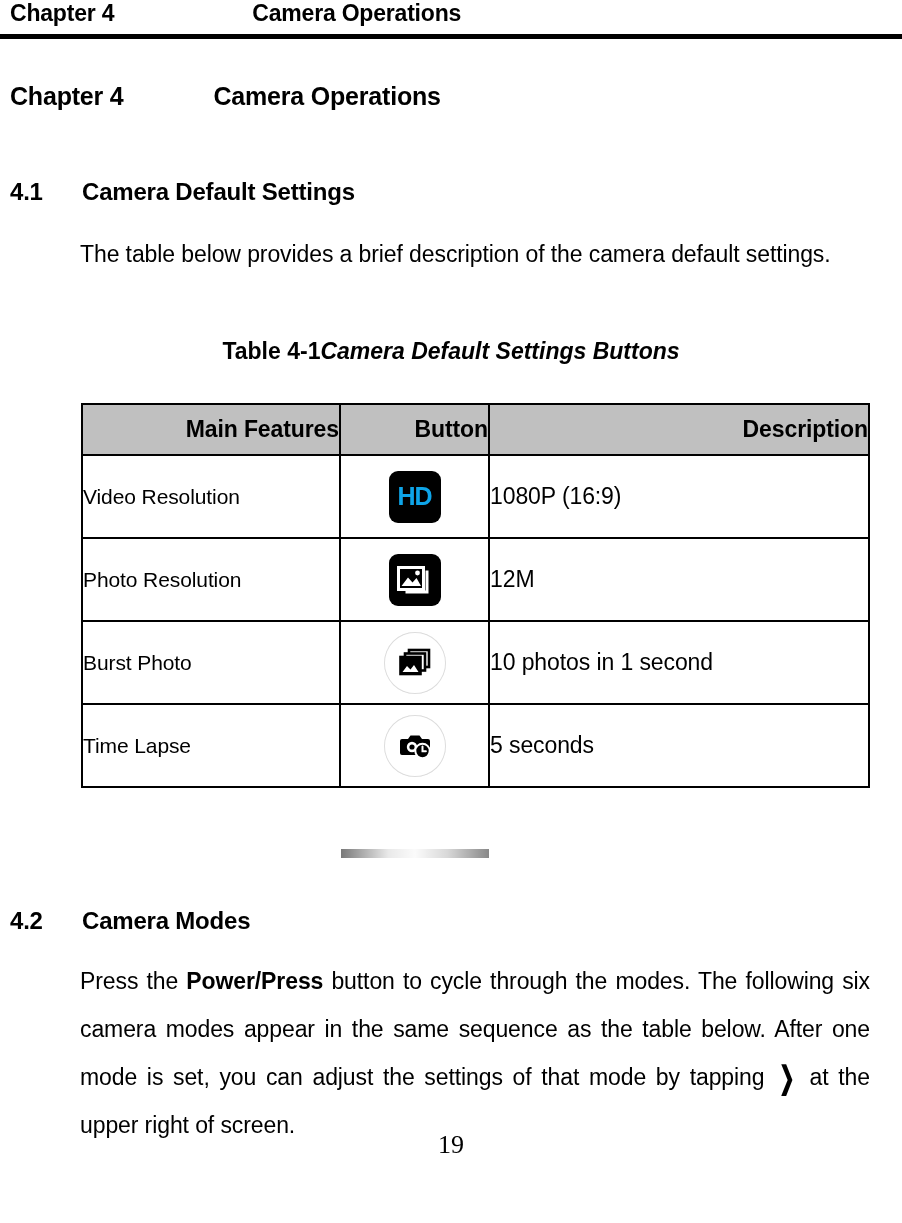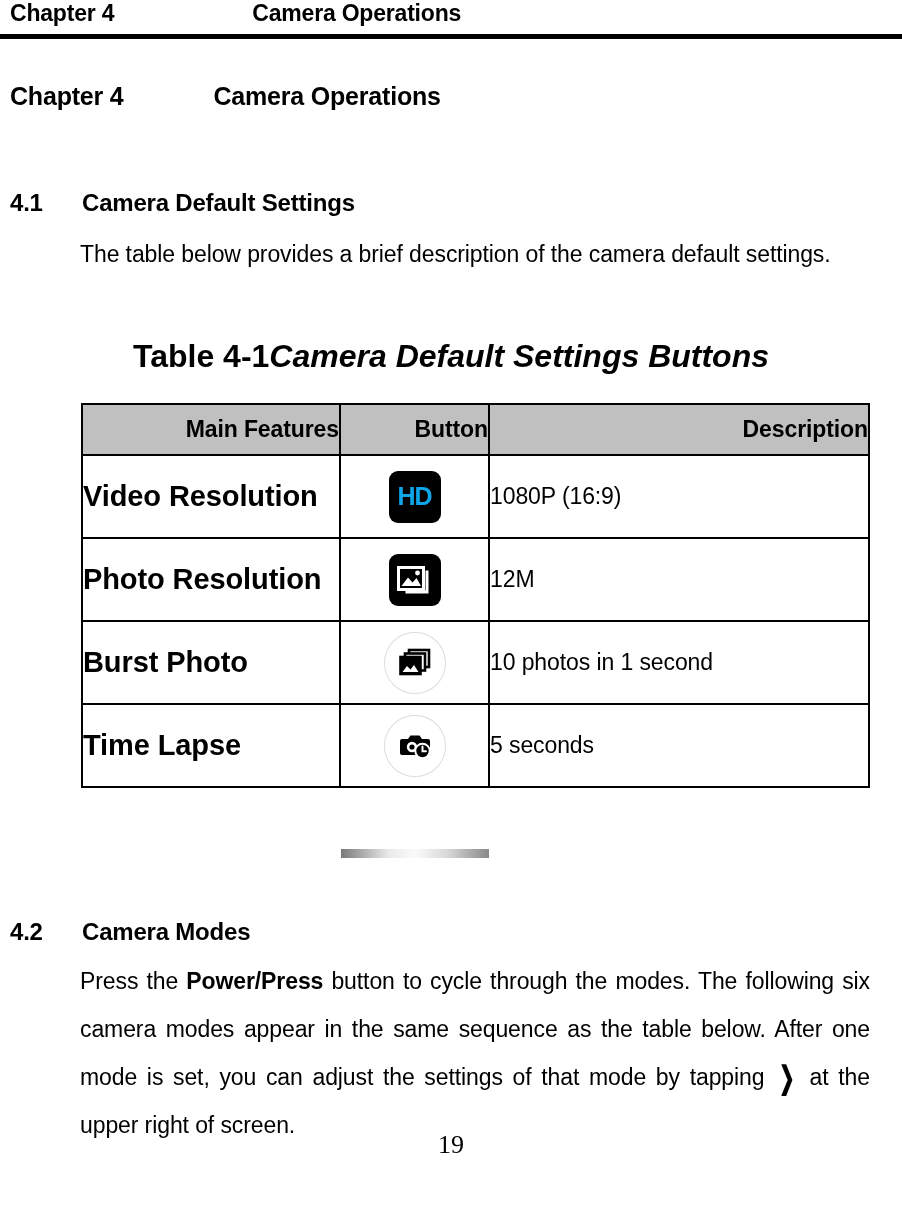--- a/index.html
+++ b/index.html
@@ -82,21 +82,20 @@
     display: flex;
     align-items: baseline;
     white-space: nowrap;
   }
   .section-heading .sec-num {
     font-size: 24px;
     font-weight: bold;
     width: 72px;
     display: inline-block;
     letter-spacing: -0.2px;
-    margin-top: 11px;
   }
   .section-heading .sec-title {
     font-size: 24px;
     font-weight: bold;
     letter-spacing: -0.2px;
   }
   #sec-41 { top: 178px; }
   #sec-42 { top: 907px; justify-content: flex-end; }
 
   
@@ -123,21 +122,21 @@
     vertical-align: -1px;
   }
 
   
   .table-caption {
     position: absolute;
     left: 0;
     top: 338px;
     width: 902px;
     text-align: center;
-    font-size: 32px;
+    font-size: 23px;
     white-space: nowrap;
   }
   .table-caption .cap-num {
     font-weight: bold;
   }
   .table-caption .cap-text {
     font-weight: bold;
     font-style: italic;
   }
 
@@ -166,22 +165,22 @@
   .col-feature { width: 258px; }
   .col-button  { width: 149px; }
   .col-desc    { width: 380px; }
 
   .settings-table thead th.th-feature { padding-left: 24px; }
   .settings-table thead th.th-button  { padding-left: 23px; }
   .settings-table thead th.th-desc    { padding-left: 12px; }
 
   .settings-table tbody tr { height: 83px; }
   .cell-feature {
-    font-size: 29px;
-    font-weight: bold;
+    font-size: 21px;
+    font-weight: normal;
     padding-left: 24px;
     letter-spacing: -0.1px;
     margin-left: 36px;
   }
   .cell-button {
     text-align: center;
   }
   .cell-desc {
     font-size: 23px;
     padding-left: 24px;

